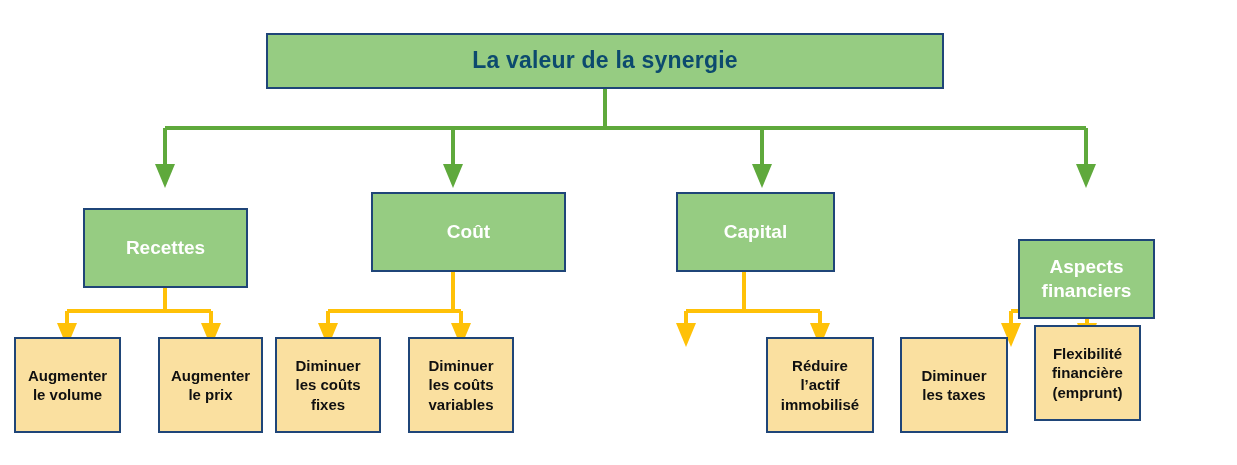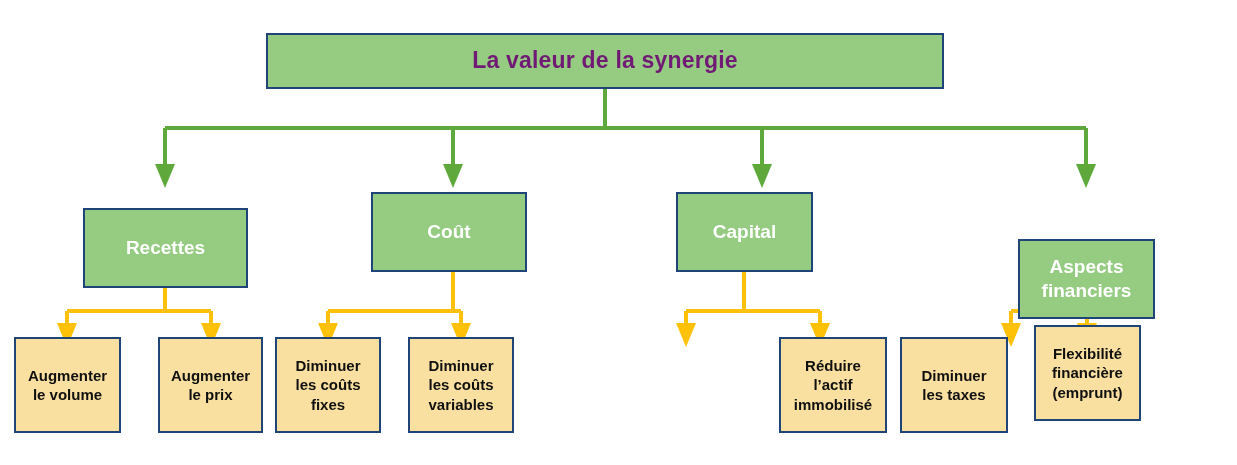--- a/index.html
+++ b/index.html
@@ -31,21 +31,21 @@
     border: 2px solid #1F4578;
     display: flex;
     align-items: center;
     justify-content: center;
     text-align: center;
     line-height: 1.28;
     font-weight: bold;
   }
   .node-root {
     background: #96CC82;
-    color: #701a75;
+    color: #0c4a6e;
     font-size: 23px;
     letter-spacing: 0.2px;
   }
   .node-branch {
     background: #96CC82;
     color: #ffffff;
     font-size: 19px;
   }
   .node-leaf {
     background: #FAE0A0;
@@ -107,25 +107,25 @@
   </svg>
 
   <div class="node node-root" style="left:266px; top:33px; width:678px; height:56px;">
     <span class="node-label">La valeur de la synergie</span>
   </div>
 
   <div class="node node-branch" style="left:83px; top:208px; width:165px; height:80px;">
     <span class="node-label">Recettes</span>
   </div>
 
-  <div class="node node-branch" style="left:371px; top:192px; width:156px; height:80px;">
+  <div class="node node-branch" style="left:371px; top:192px; width:195px; height:80px;">
     <span class="node-label">Coût</span>
   </div>
 
-  <div class="node node-branch" style="left:676px; top:192px; width:137px; height:80px;">
+  <div class="node node-branch" style="left:676px; top:192px; width:159px; height:80px;">
     <span class="node-label">Capital</span>
   </div>
 
   <div class="node node-branch" style="left:1018px; top:192px; width:137px; height:80px;margin-top:47px;">
     <span class="node-label">Aspects
 financiers</span>
   </div>
 
   <div class="node node-leaf" style="left:14px; top:337px; width:107px; height:96px;">
     <span class="node-label">Augmenter
@@ -143,21 +143,21 @@
 fixes</span>
   </div>
 
   <div class="node node-leaf" style="left:408px; top:337px; width:106px; height:96px;">
     <span class="node-label">Diminuer
 les coûts
 variables</span>
   </div>
 
 
-  <div class="node node-leaf" style="left:766px; top:337px; width:108px; height:96px;margin-left:13px;">
+  <div class="node node-leaf" style="left:766px; top:337px; width:108px; height:96px;">
     <span class="node-label">Réduire
 l’actif
 immobilisé</span>
   </div>
 
   <div class="node node-leaf" style="left:900px; top:337px; width:108px; height:96px;">
     <span class="node-label">Diminuer
 les taxes</span>
   </div>
 

